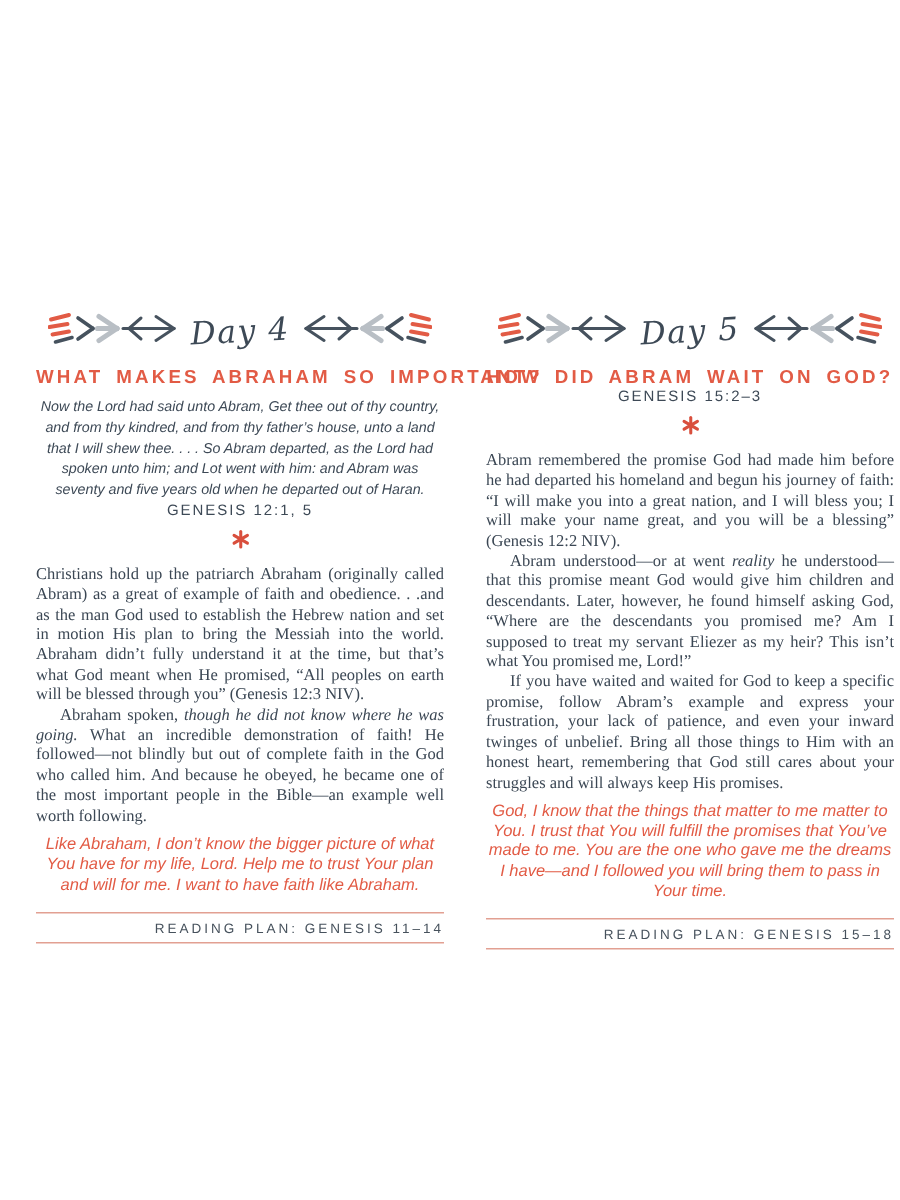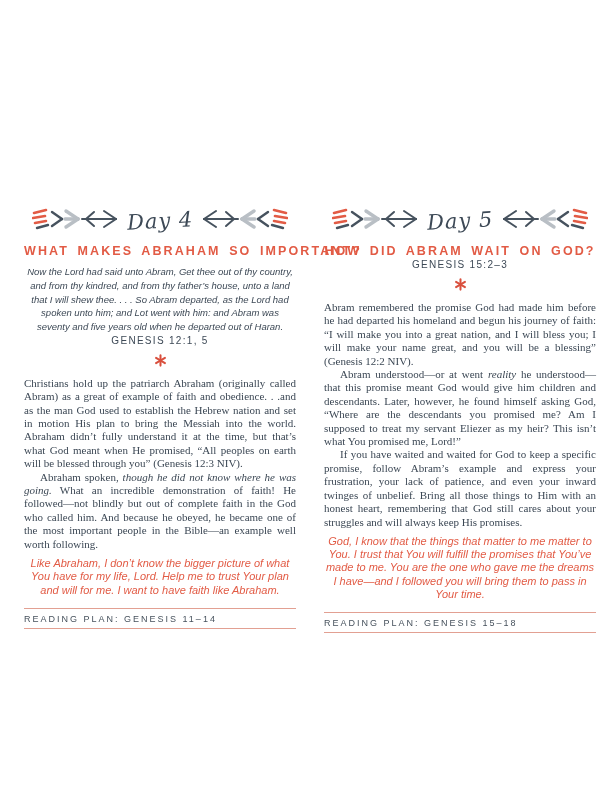--- a/index.html
+++ b/index.html
@@ -45,21 +45,21 @@
   .body p + p{text-indent:16px;}
 
   .prayer{
     font-family:"Liberation Sans",sans-serif;font-style:italic;
     font-size:11px;line-height:13.2px;text-align:center;color:#e25b45;
     margin:6px 0 0;
   }
 
   .plan{
     margin-top:11px;border-top:1px solid #e2a092;border-bottom:1px solid #e2a092;
-    padding:5px 0 4px;text-align:left;
+    padding:5px 0 4px;text-align:right;
     font-family:"Liberation Sans",sans-serif;font-size:9px;
     letter-spacing:2px;color:#46515c;white-space:nowrap;
   }
 </style>
 </head>
 <body>
 
 <div class="spread">
 
   <div class="page page-left">

